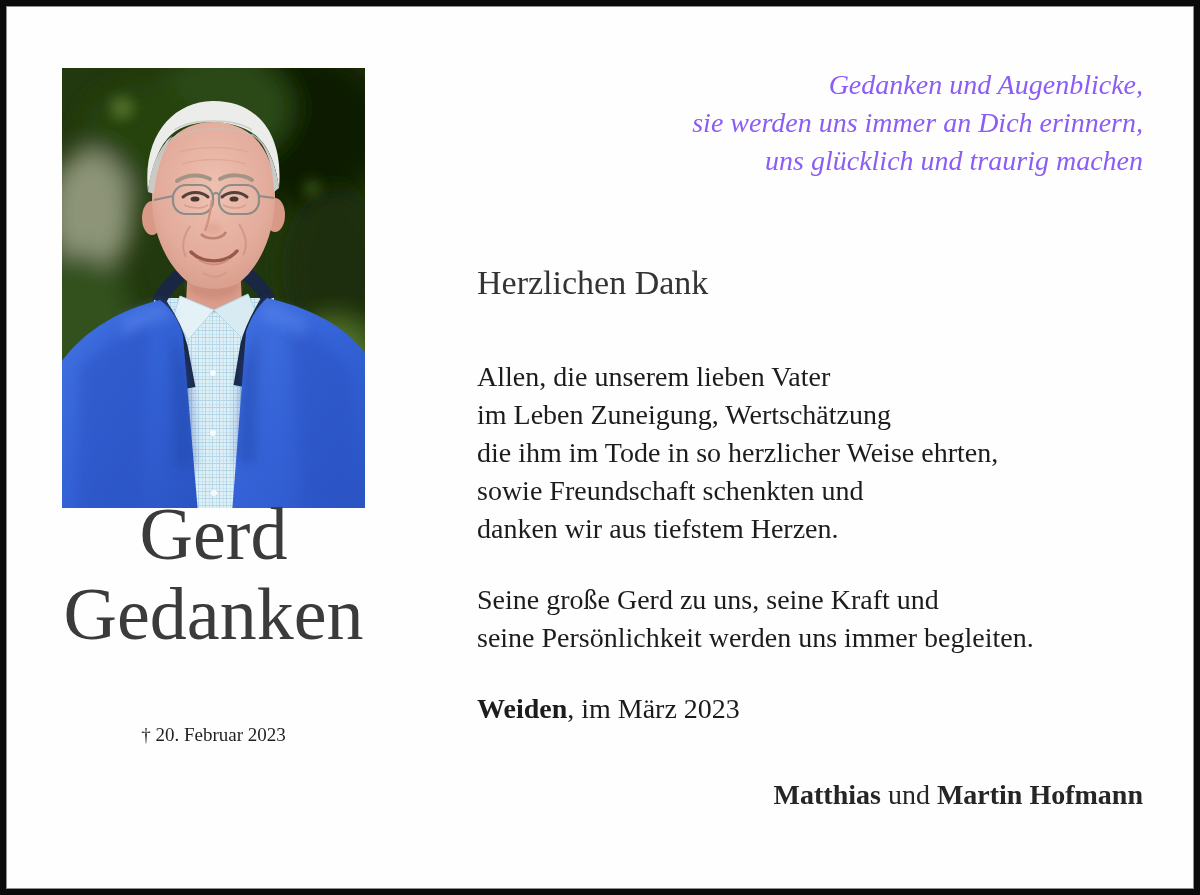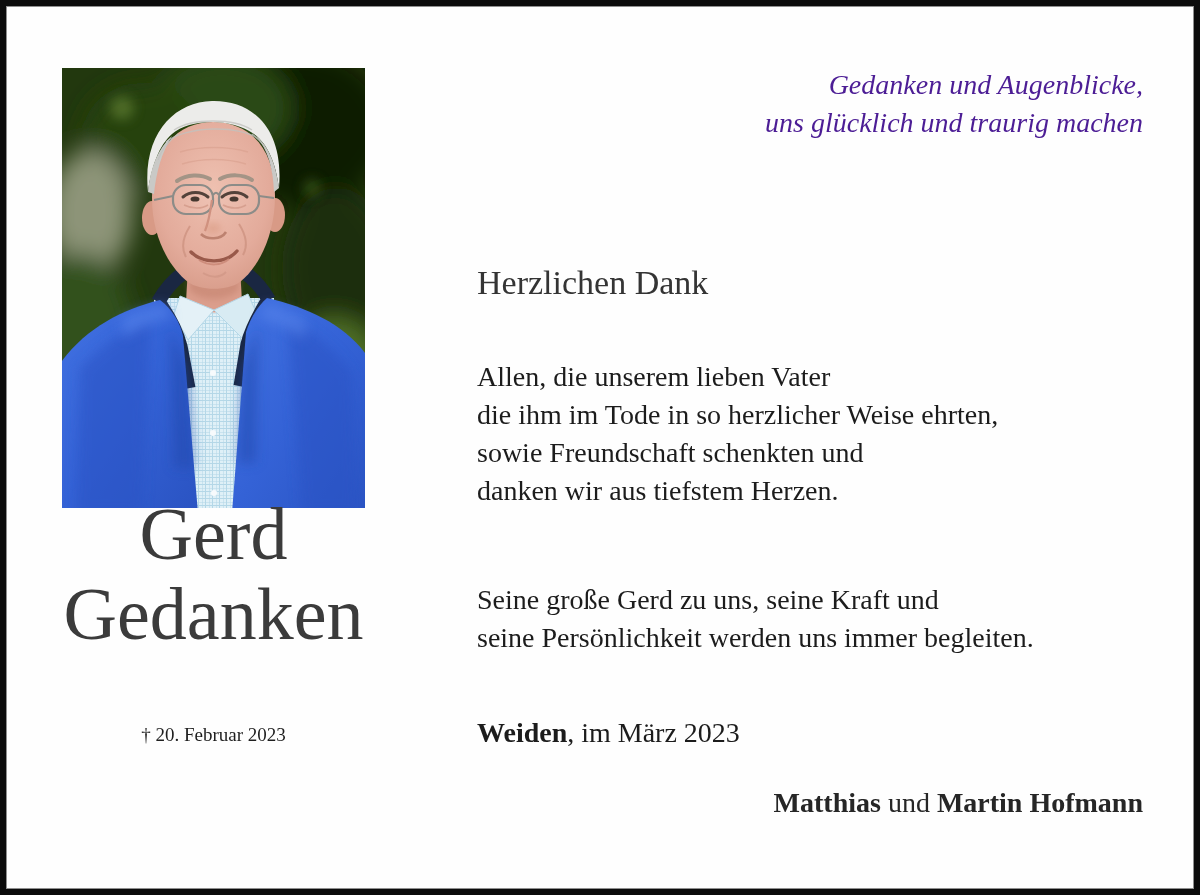--- a/index.html
+++ b/index.html
@@ -24,21 +24,21 @@
     width: 303px; height: 440px;
   }
   .photo-frame svg { display: block; width: 100%; height: 100%; }
 
   .poem {
     top: 60px; right: 51px;
     text-align: right;
     font-style: italic;
     font-size: 28px;
     line-height: 38px;
-    color: #4c1d95;
+    color: #8b5cf6;
     white-space: nowrap;
   }
   .poem span { display: block; }
 
   .heading {
     left: 471px; top: 248px;
     font-size: 34px;
     line-height: 58px;
     color: #343434;
     white-space: nowrap;
@@ -49,35 +49,34 @@
     font-size: 28px;
     line-height: 38px;
     color: #1c1c1c;
     white-space: nowrap;
   }
   .para span { display: block; }
   .para-thanks  { top: 352px; }
   .para-tribute { top: 575px; }
 
   .place-date {
-    left: 471px; top: 710px;
+    left: 471px; top: 686px;
     font-size: 28px;
     line-height: 34px;
     color: #1c1c1c;
     white-space: nowrap;
   }
   .bold { font-weight: bold; }
 
   .signature {
     top: 772px; right: 51px;
     font-size: 28px;
     line-height: 34px;
     color: #262626;
     white-space: nowrap;
-    margin-top: 8px;
   }
 
   .name-block {
     left: 56px; top: 488px;
     width: 303px;
     text-align: center;
     font-size: 74px;
     line-height: 80px;
     color: #3b3b3b;
   }
@@ -227,27 +226,29 @@
 
   <div class="abs name-block">
     <span>Gerd</span>
     <span>Gedanken</span>
   </div>
 
   <div class="abs death-date">† 20. Februar 2023</div>
 
   <div class="abs poem">
     <span>Gedanken und Augenblicke,</span>
+    <span>sie werden uns immer an Dich erinnern,</span>
     <span>uns glücklich und traurig machen</span>
   </div>
 
   <div class="abs heading">Herzlichen Dank</div>
 
   <div class="abs para para-thanks">
     <span>Allen, die unserem lieben Vater</span>
+    <span>im Leben Zuneigung, Wertschätzung</span>
     <span>die ihm im Tode in so herzlicher Weise ehrten,</span>
     <span>sowie Freundschaft schenkten und</span>
     <span>danken wir aus tiefstem Herzen.</span>
   </div>
 
   <div class="abs para para-tribute">
     <span>Seine große Gerd zu uns, seine Kraft und</span>
     <span>seine Persönlichkeit werden uns immer begleiten.</span>
   </div>
 

